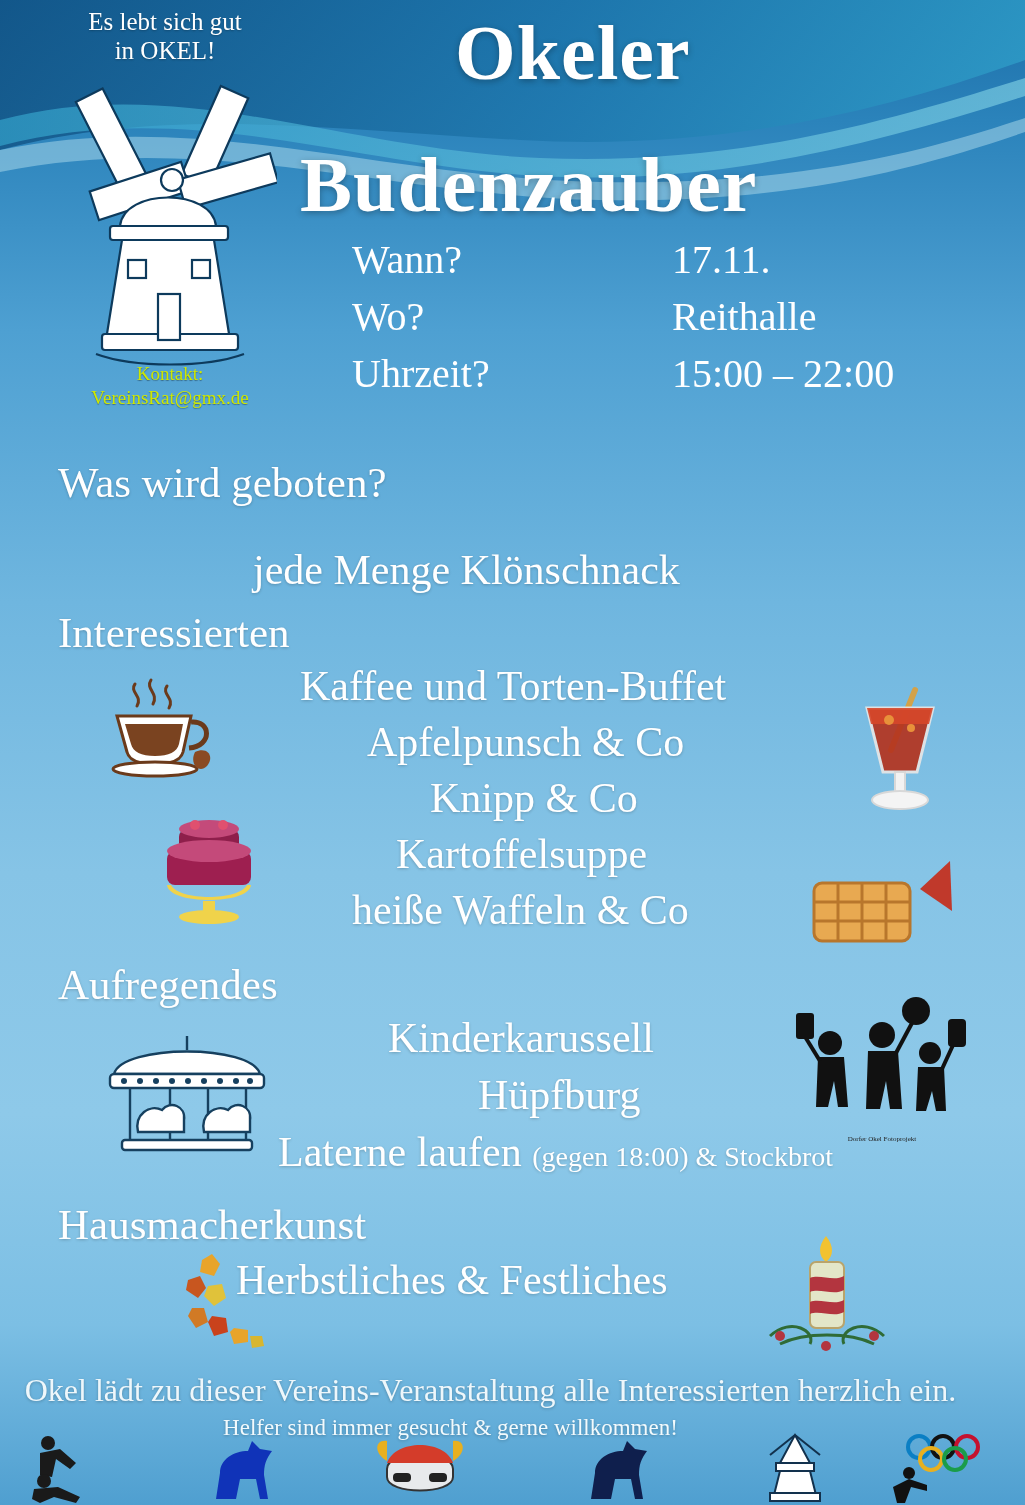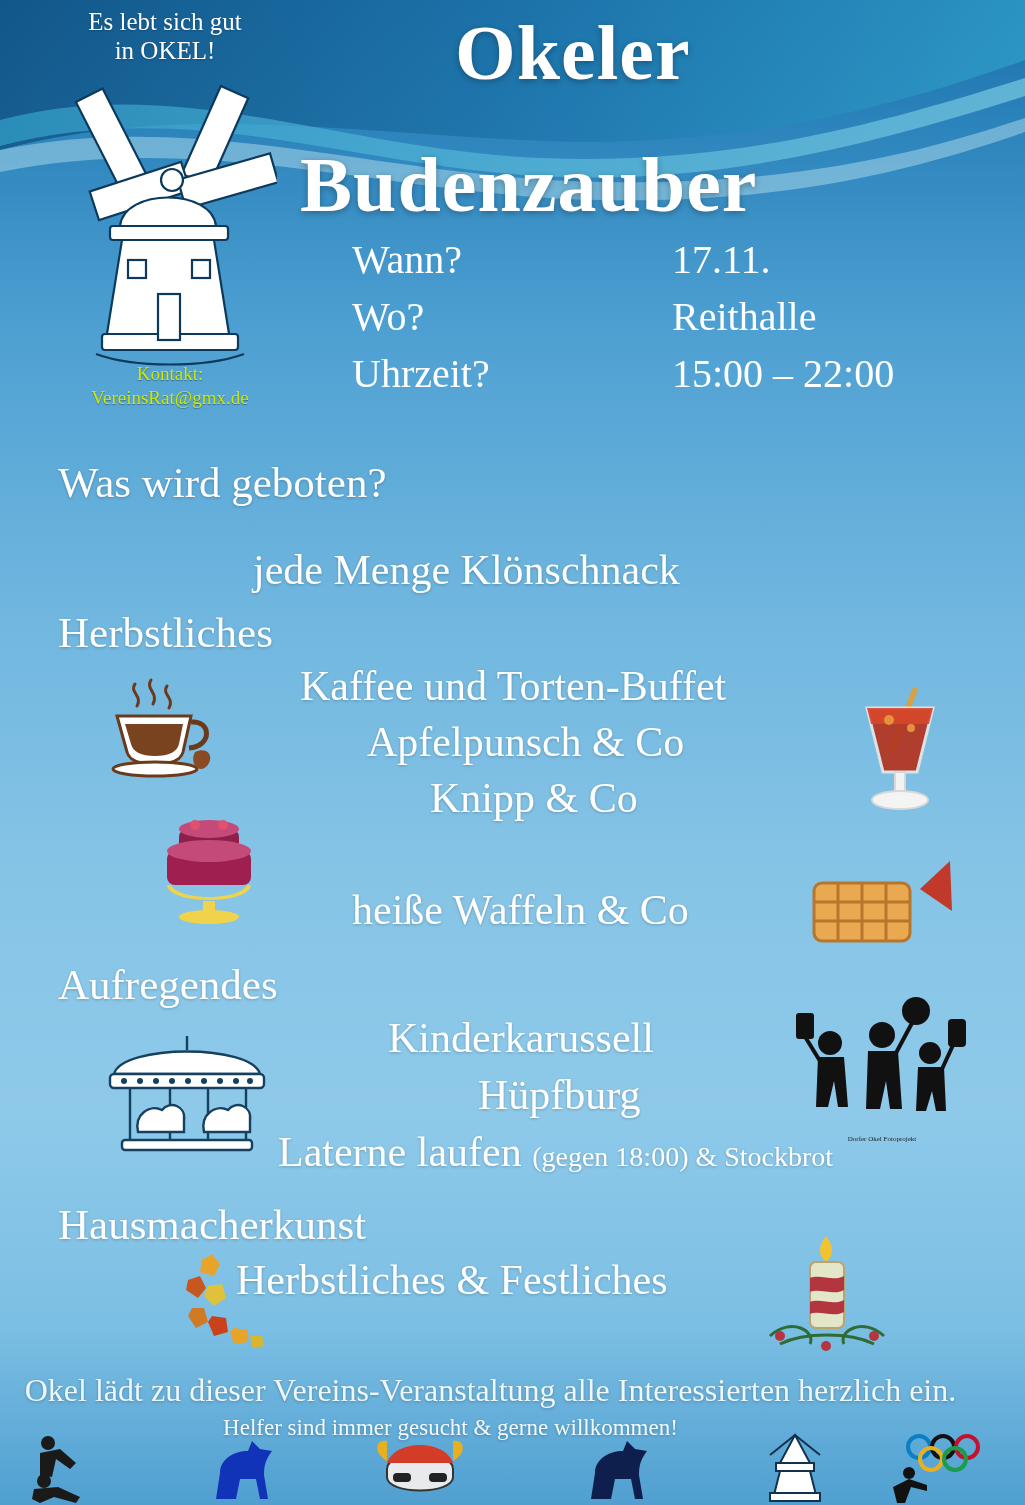--- a/index.html
+++ b/index.html
@@ -276,24 +276,25 @@
     </div>
     <div class="row">
       <div class="q">Uhrzeit?</div>
       <div class="a">15:00 – 22:00</div>
     </div>
   </div>
 
   <div class="sec-head" id="head-geboten">Was wird geboten?</div>
   <div class="sec-line" id="line-kloen">jede Menge Klönschnack</div>
 
-  <div class="sec-head" id="head-kulinarisch">Herbstliches</div>
+  <div class="sec-head" id="head-kulinarisch">Interessierten</div>
   <div class="sec-line" id="kul1">Kaffee und Torten-Buffet</div>
   <div class="sec-line" id="kul2">Apfelpunsch &amp; Co</div>
   <div class="sec-line" id="kul3">Knipp &amp; Co</div>
+  <div class="sec-line" id="kul4">Kartoffelsuppe</div>
   <div class="sec-line" id="kul5">heiße Waffeln &amp; Co</div>
 
   <div class="sec-head" id="head-aufregendes">Aufregendes</div>
   <div class="sec-line" id="auf1">Kinderkarussell</div>
   <div class="sec-line" id="auf2">Hüpfburg</div>
   <div class="sec-line" id="auf3">
     <span>Laterne laufen</span>
     <span class="small">(gegen 18:00) &amp; Stockbrot</span>
   </div>
 

